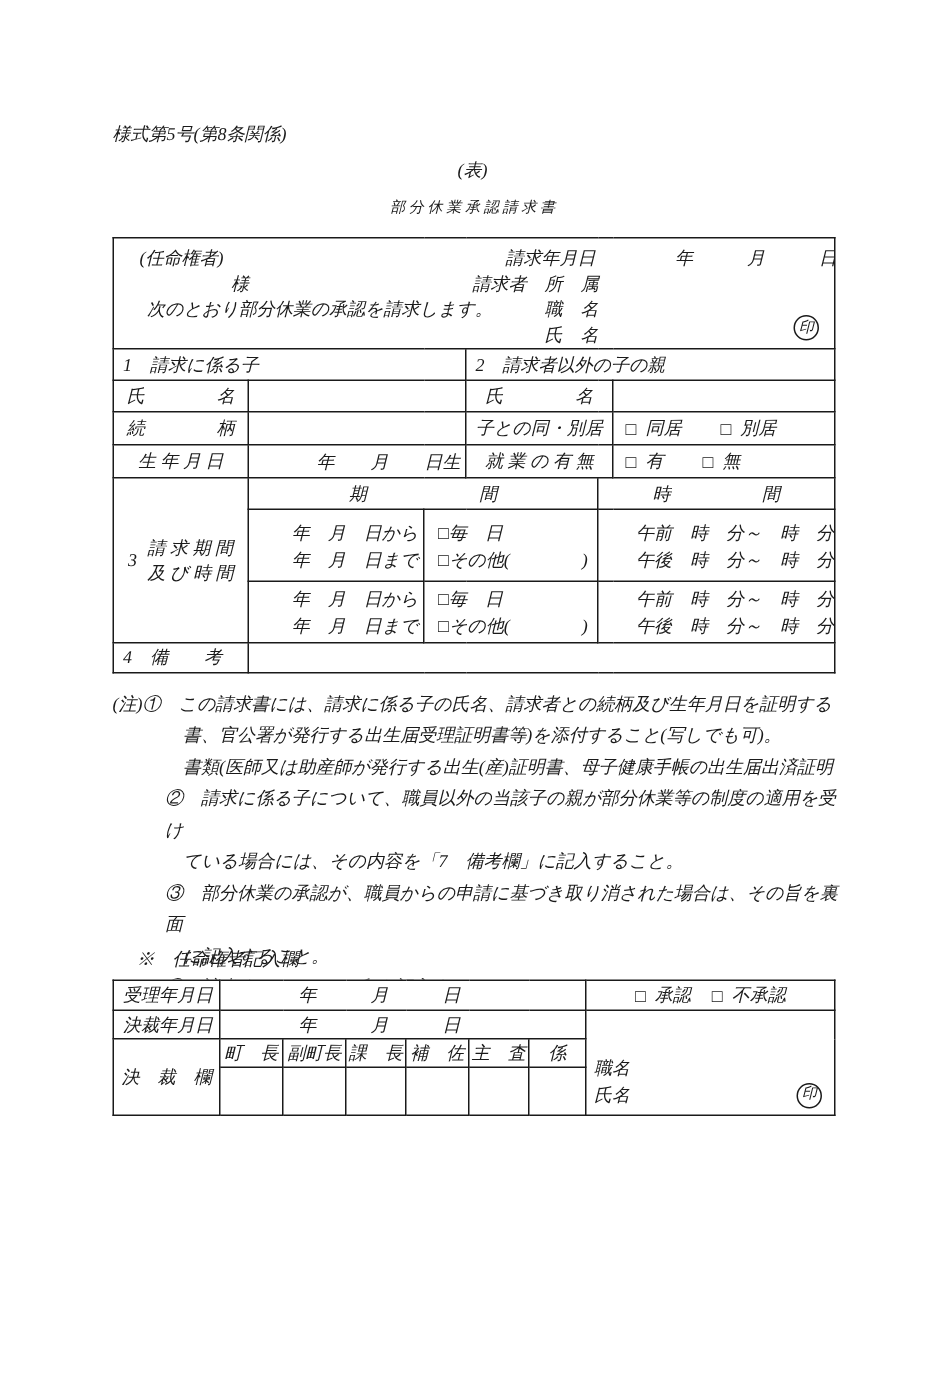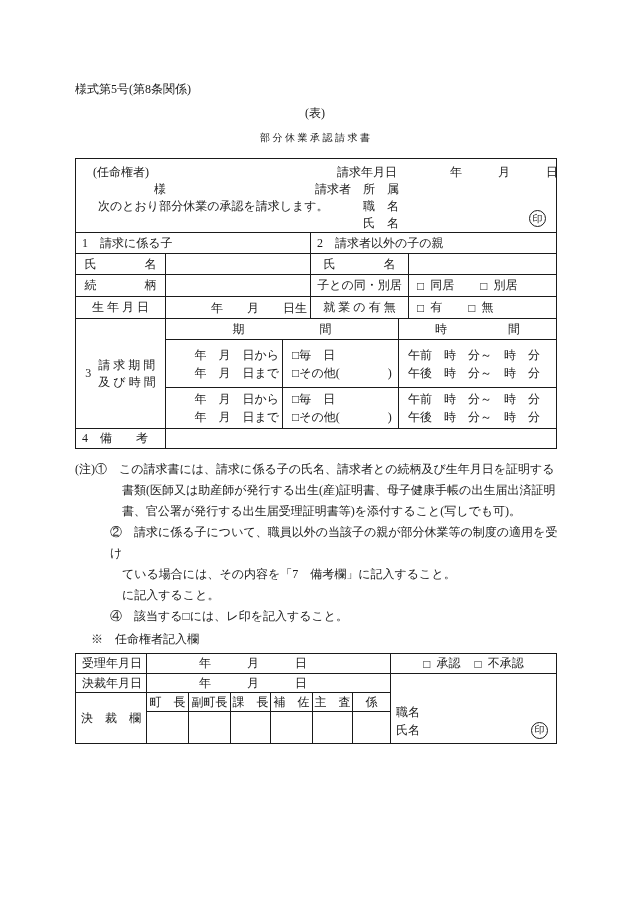--- a/index.html
+++ b/index.html
@@ -1,20 +1,20 @@
 <!DOCTYPE html>
 <html><head>
 <meta charset="utf-8">
 <style>
   html,body { margin:0; padding:0; background:#e8e8e8; }
   .page {
     position:relative; width:630px; height:915px; margin:0 auto;
     background:#ffffff; color:#1a1a1a;
     font-family:"Liberation Serif","DejaVu Serif",serif;
-    font-size:12px; overflow:hidden;
+    font-size:12px; overflow:hidden;font-style:italic;
   }
   .abs { position:absolute; }
   .centered-line { position:absolute; left:0; width:100%; text-align:center; }
   table { border-collapse:collapse; table-layout:fixed; position:absolute; background:#fff; }
   td { border:1px solid #1a1a1a; padding:0; font-size:12px; vertical-align:middle; overflow:hidden; }
   .c { text-align:center; }
   .pl6 { padding-left:6px; }
   
   .hdrcell { position:relative; }
   .hdrcell span { position:absolute; white-space:nowrap; }
@@ -26,21 +26,21 @@
   .cb { display:inline-block; font-size:12px; line-height:1; }
   .optrow { display:flex; align-items:center; padding-left:8px; }
   .optrow .lbl { margin-left:6px; }
   .optrow .cb2 { margin-left:26px; }
   .sec3cell { text-align:center; }
   .sec3wrap { display:flex; align-items:center; justify-content:center; gap:7px; }
   .sec3lines { line-height:17px; text-align:left; }
   .hdrspread { display:flex; justify-content:center; }
   .dates { text-align:right; padding-right:3px; line-height:18px; }
   .opts  { padding-left:9px; line-height:18px; }
-  .times { padding-left:9px; line-height:18px; white-space:nowrap; }
+  .times { padding-left:9px; line-height:18px; white-space:nowrap;text-align:right; }
   .notes { position:absolute; left:75px; top:459px; width:492px; line-height:21px; }
   .in0 { margin-left:0; } .in1 { margin-left:35px; } .in2 { margin-left:47px; }
   .dateval { padding-left:52px; }
   .apopts { display:flex; align-items:center; justify-content:center; }
   .apopts .lbl { margin-left:6px; }
   .apopts .cb2 { margin-left:14px; }
   .sealcell { vertical-align:bottom; padding:2px 8px 4px 5px; }
   .sealcell .nameline { display:flex; align-items:center; justify-content:space-between;text-align:center; }
   .sealcell div { line-height:18px; }
 </style>
@@ -183,24 +183,25 @@
 
     <tr style="height:20px;">
       <td class="pl6">4　備　　考</td>
       <td colspan="5"></td>
     </tr>
   </tbody>
     </table>
 
   <div class="notes">
     <div class="in0">(注)①　この請求書には、請求に係る子の氏名、請求者との続柄及び生年月日を証明する</div>
+    <div class="in2">書、官公署が発行する出生届受理証明書等)を添付すること(写しでも可)。</div>
     <div class="in2">書類(医師又は助産師が発行する出生(産)証明書、母子健康手帳の出生届出済証明</div>
-    <div class="in2">書、官公署が発行する出生届受理証明書等)を添付すること(写しでも可)。</div>
     <div class="in1">②　請求に係る子について、職員以外の当該子の親が部分休業等の制度の適用を受け</div>
     <div class="in2">ている場合には、その内容を「7　備考欄」に記入すること。</div>
+    <div class="in1">③　部分休業の承認が、職員からの申請に基づき取り消された場合は、その旨を裏面</div>
     <div class="in2">に記入すること。</div>
     <div class="in1">④　該当する□には、レ印を記入すること。</div>
   </div>
 
   <div class="abs" style="left:91px; top:631px;">※　任命権者記入欄</div>
 
   <table style="left:75px; top:653px; width:481px;">
     <colgroup>
       <col style="width:71px">
         <col style="width:42px">

